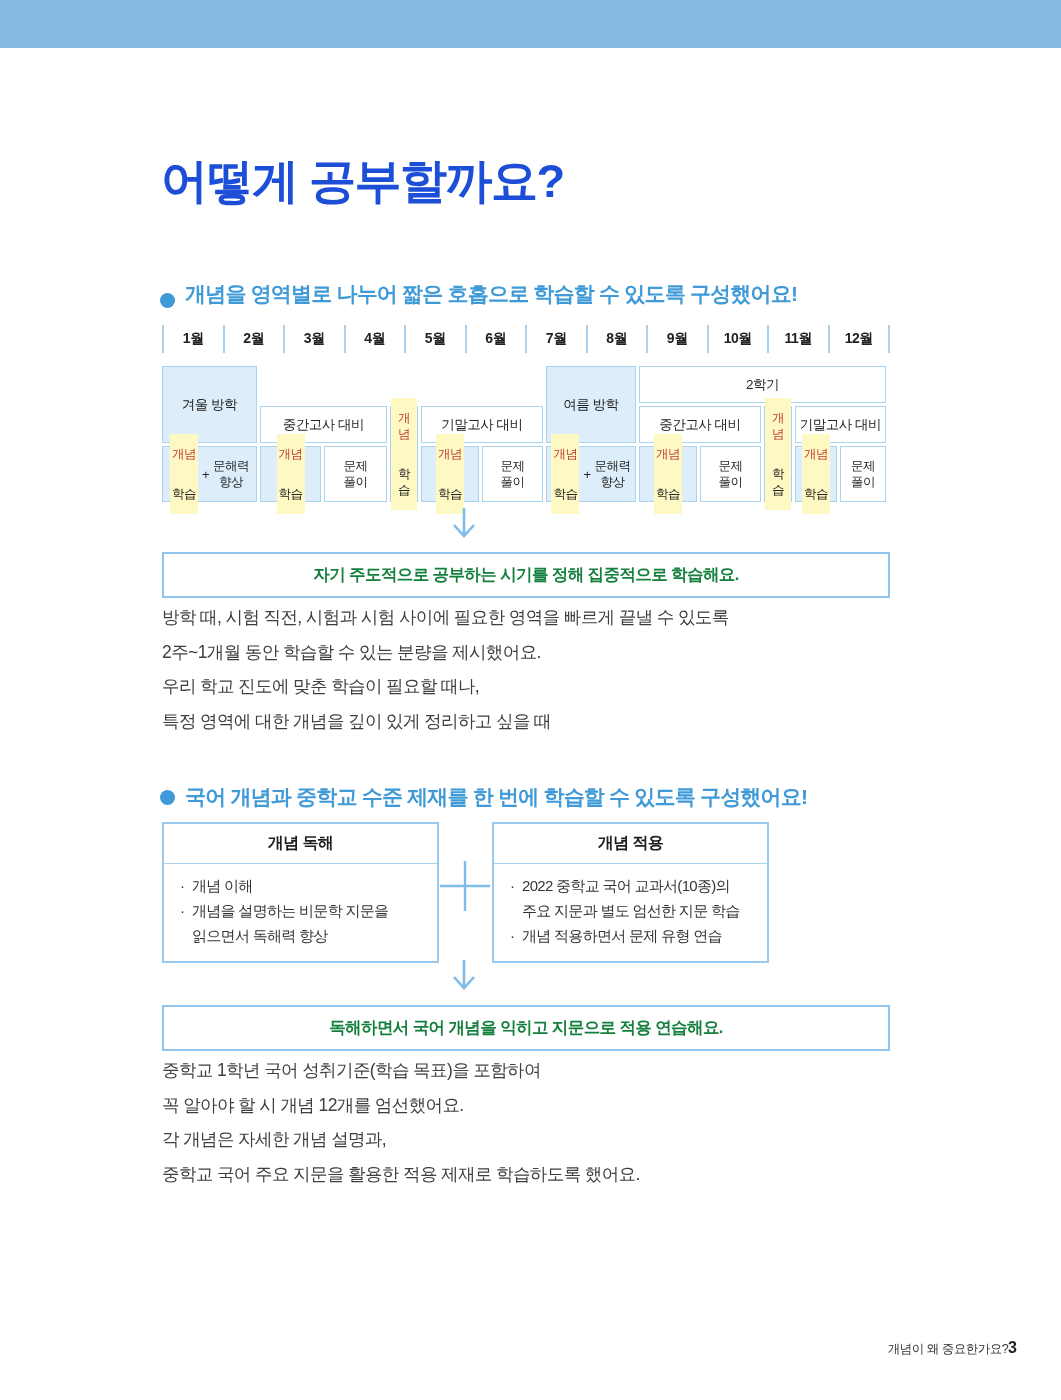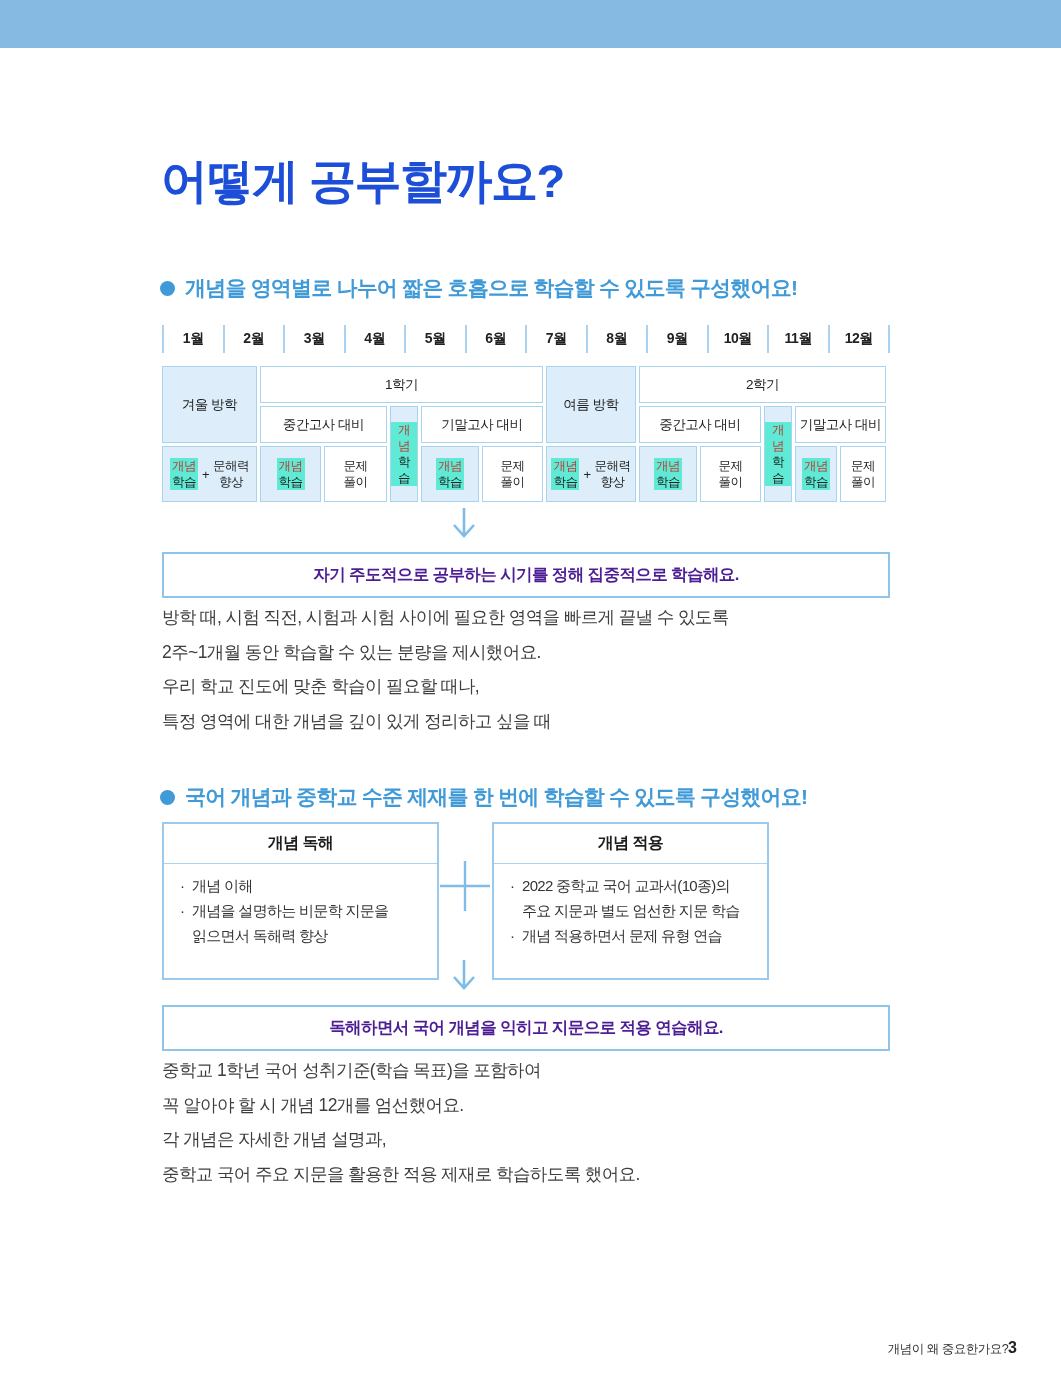--- a/index.html
+++ b/index.html
@@ -8,38 +8,38 @@
   .page { position:relative; width:1061px; height:1400px; background:#fff; overflow:hidden; }
 
   .top-bar { position:absolute; left:0; top:0; width:1061px; height:48px; background:#87bae3; }
 
   .title { position:absolute; left:161px; top:150px; font-size:47px; font-weight:bold;
            letter-spacing:-1.5px; color:#1d4ed8; }
 
   .section-heading { position:absolute; left:160px; display:flex; align-items:center; gap:10px;
                      color:#3f9ad7; font-weight:bold; font-size:21px; letter-spacing:-0.8px; }
   .section-heading .bullet { width:15px; height:15px; border-radius:50%; background:#3f9ad7; flex:none; }
-  #heading1 { top:274px; }
+  #heading1 { top:280px;align-items:flex-end; }
   #heading2 { top:783px; }
 
   
   .months { position:absolute; left:162px; top:325px; width:728px; height:28px; display:flex;
             border-right:2px solid #abd2ee; }
   .month { flex:1; border-left:2px solid #abd2ee; display:flex; align-items:center; justify-content:center;
            font-size:14px; color:#222; font-weight:bold; letter-spacing:-0.5px; }
 
   
   .sched { position:absolute; left:162px; top:366px; display:grid;
            grid-template-columns:95px 61px 63px 28px 58px 61px 90px 58px 61px 28px 42px 46px;
            grid-template-rows:37px 37px 56px; gap:3px; }
   .cell { border:1px solid #a9d3ef; background:#fff; display:flex; align-items:center; justify-content:center;
           text-align:center; font-size:13.5px; color:#222; letter-spacing:-0.5px; }
   .cell.blue { background:#ddeefa; }
   .stack { display:flex; flex-direction:column; align-items:center; line-height:16px; font-size:12.5px; }
-  .hl { background:#5eead4; padding:0 2px; display:inline-block; }
+  .hl { background:#fef9c3; padding:12px 2px; display:inline-block; }
   .hl.red { color:#bf3a33; }
   .combo { display:flex; align-items:center; gap:4px; }
   .plus-small { font-size:13px; color:#222; }
   .c-winter { grid-column:1; grid-row:1/3; }
   .c-sem1   { grid-column:2/7; grid-row:1; }
   .c-summer { grid-column:7; grid-row:1/3; }
   .c-sem2   { grid-column:8/13; grid-row:1; }
   .c-mid1 { grid-column:2/4; grid-row:2; }
   .c-nar1 { grid-column:4; grid-row:2/4; }
   .c-fin1 { grid-column:5/7; grid-row:2; }
@@ -56,31 +56,31 @@
   .r3-9 { grid-column:9; grid-row:3; }
   .r3-11 { grid-column:11; grid-row:3; }
   .r3-12 { grid-column:12; grid-row:3; }
 
   .down-arrow { position:absolute; width:30px; height:36px; }
   #arrow1 { left:449px; top:507px; }
   #arrow2 { left:449px; top:959px; }
 
   .callout { position:absolute; left:162px; width:728px; height:46px; border:2px solid #8fc5ec;
              display:flex; align-items:center; justify-content:center; font-size:16.5px; font-weight:bold;
-             color:#4c1d95; letter-spacing:-0.6px; background:#fff; }
+             color:#15803d; letter-spacing:-0.6px; background:#fff; }
   #callout1 { top:552px; }
   #callout2 { top:1005px; }
 
   .para { position:absolute; left:162px; font-size:17.5px; color:#3e3e3e; letter-spacing:-0.6px; }
   .para .line { height:34.5px; display:flex; align-items:center; }
   #para1 { top:600px; }
   #para2 { top:1053px; }
 
   .boxes-row { position:absolute; left:162px; top:822px; width:728px; height:128px; }
-  .info-box { position:absolute; top:0; width:277px; height:158px; border:2px solid #9ccaee; background:#fff; }
+  .info-box { position:absolute; top:0; width:277px; height:141px; border:2px solid #9ccaee; background:#fff; }
   #box-left { left:0; }
   #box-right { left:330px; }
   .info-box .box-title { height:40px; border-bottom:1.5px solid #a9d3ee; display:flex; align-items:center;
                          justify-content:center; font-weight:bold; font-size:16px; color:#1d1d1d; letter-spacing:-0.6px; }
   .info-box .box-body { padding:9px 12px 0 16px; }
   .binfo-item { display:flex; font-size:15px; color:#333; line-height:25px; letter-spacing:-0.7px; word-break:keep-all; }
   .binfo-item .dot { width:12px; flex:none; }
   .plus-big { position:absolute; left:276px; top:37px; }
 
   .footer { position:absolute; top:1339px; right:44px; display:flex; align-items:baseline; }
@@ -111,21 +111,20 @@
     <div class="month">7월</div>
     <div class="month">8월</div>
     <div class="month">9월</div>
     <div class="month">10월</div>
     <div class="month">11월</div>
     <div class="month">12월</div>
   </div>
 
   <div class="sched">
     <div class="cell blue c-winter">겨울 방학</div>
-    <div class="cell c-sem1">1학기</div>
     <div class="cell blue c-summer">여름 방학</div>
     <div class="cell c-sem2">2학기</div>
 
     <div class="cell c-mid1">중간고사 대비</div>
     <div class="cell blue c-nar1">
       <span class="stack">
         <span class="hl red">개념</span>
         <span class="hl">학습</span>
       </span>
     </div>

